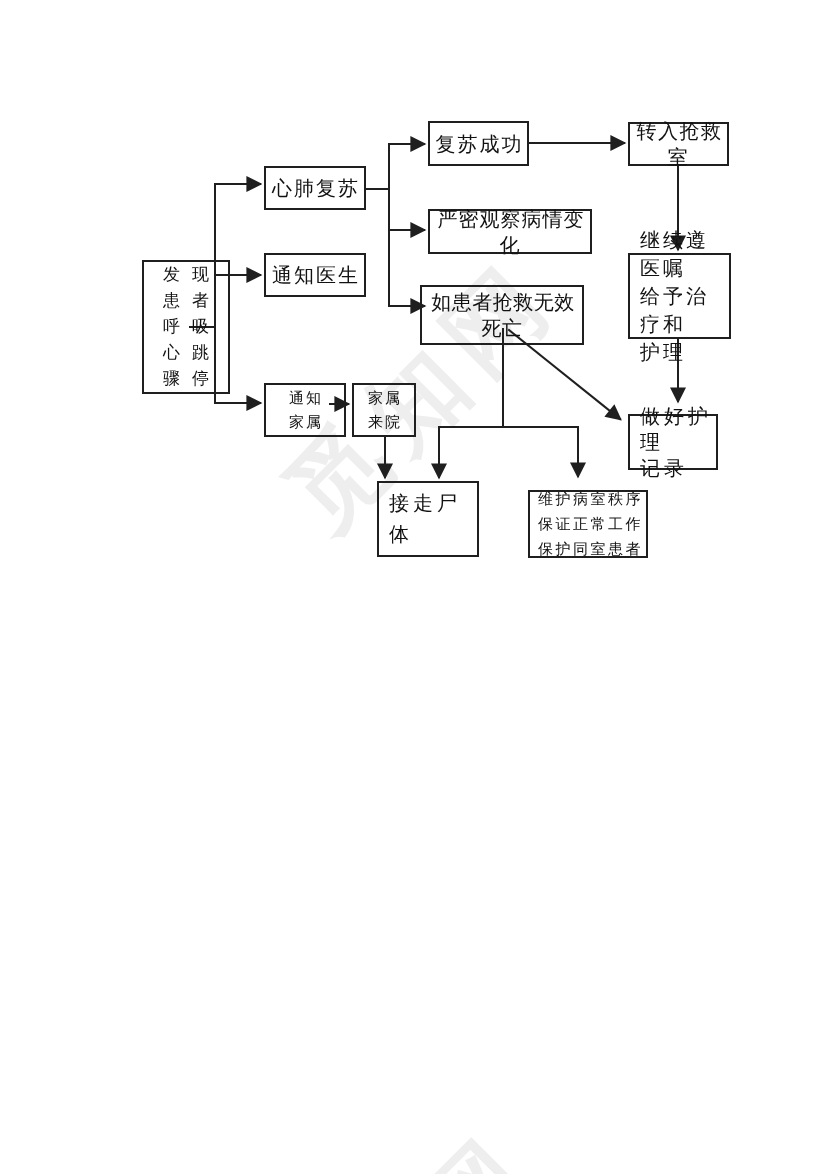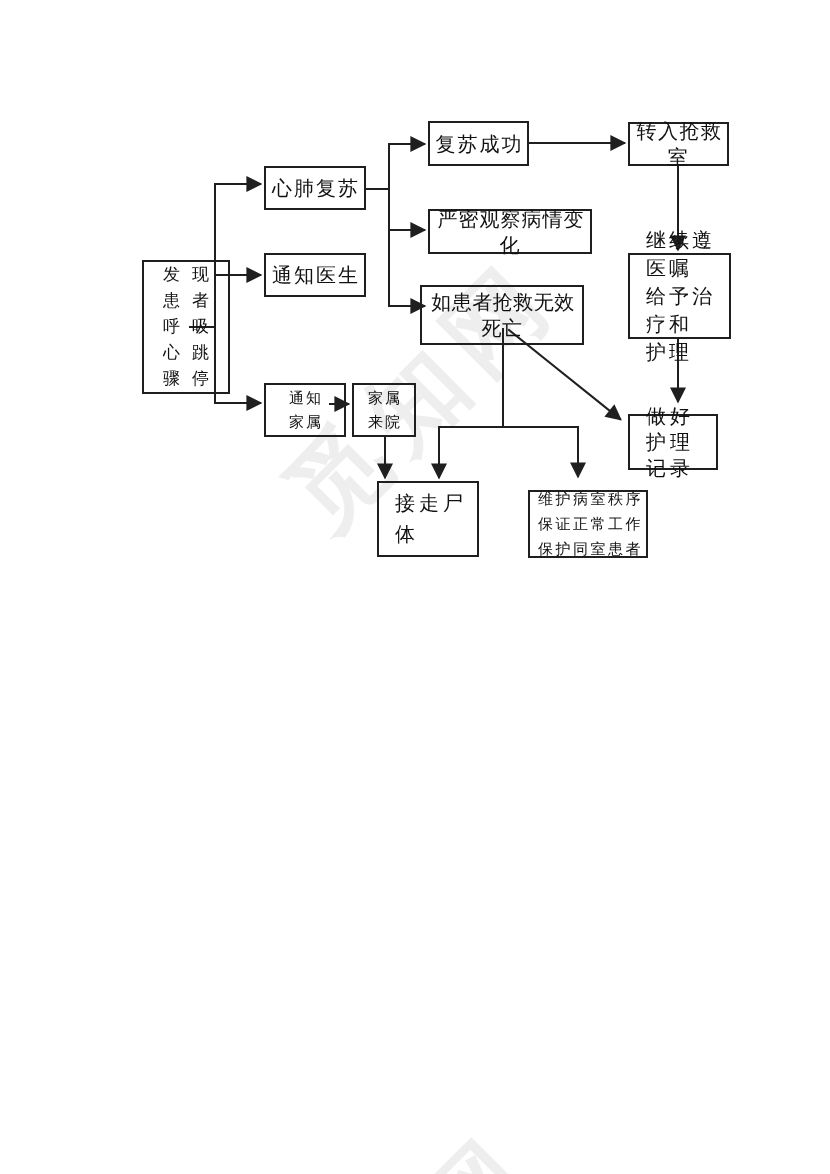--- a/index.html
+++ b/index.html
@@ -38,21 +38,21 @@
     display:flex;
     flex-direction:column;
     justify-content:center;
     font-size:20px;
     line-height:26px;
     letter-spacing:2px;
   }
   .node .ln{display:block;}
   .node.center{text-align:center;}
   .node.center .ln{text-indent:2px;}
-  .node.left{padding-left:16px;text-align:left;}
+  .node.left{padding-left:10px;text-align:left;}
 
   #n-start{left:110px;top:260px;width:88px;height:134px;font-size:17px;line-height:26px;letter-spacing:12px;margin-left:32px;}
   #n-start .ln{text-indent:12px;}
   #n-cpr{left:264px;top:166px;width:102px;height:44px;}
   #n-doctor{left:264px;top:253px;width:102px;height:44px;justify-content:center;}
   #n-family{left:264px;top:383px;width:82px;height:54px;font-size:15px;line-height:24px;}
   #n-arrive{left:352px;top:383px;width:64px;height:54px;font-size:15px;line-height:24px;}
   #n-success{left:428px;top:121px;width:101px;height:45px;}
   #n-observe{left:428px;top:209px;width:164px;height:45px;letter-spacing:1px;}
   #n-death{left:420px;top:285px;width:164px;height:60px;letter-spacing:0.5px;}

